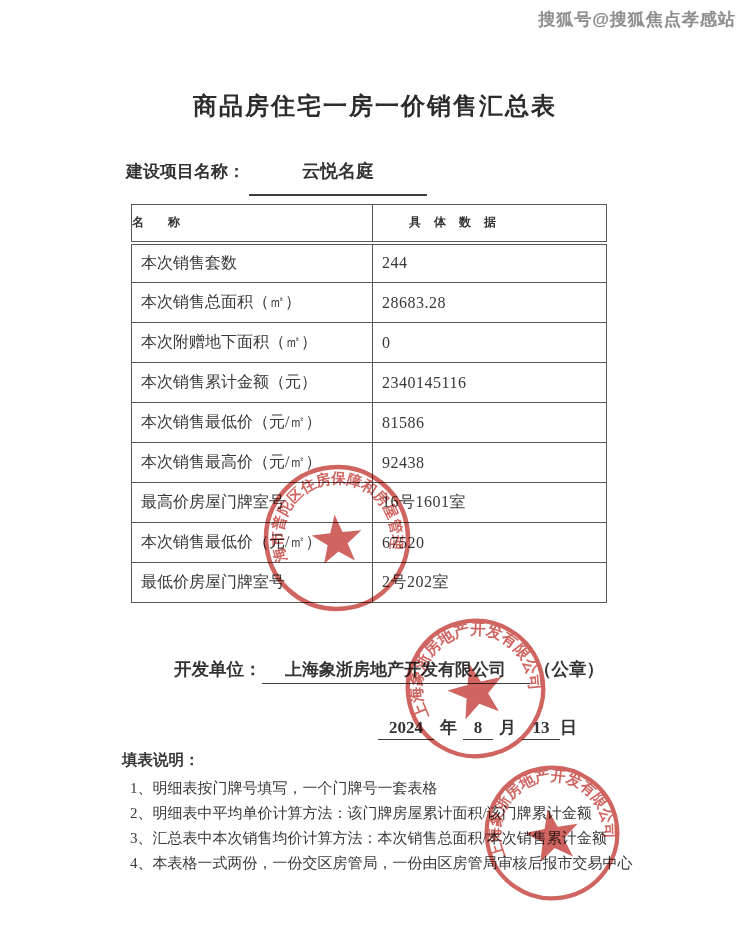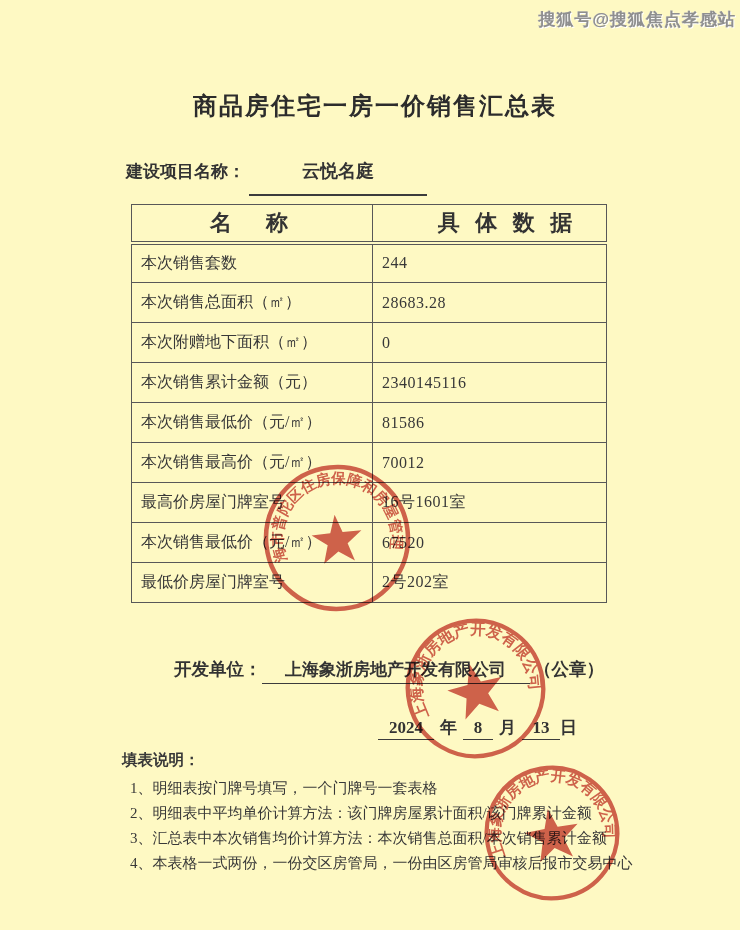--- a/index.html
+++ b/index.html
@@ -1,20 +1,20 @@
 <!DOCTYPE html>
 <html><head>
 <meta charset="utf-8">
 <style>
   * { margin:0; padding:0; box-sizing:border-box; }
   html,body { background:#e9e9e9; }
   .page {
     position:relative;
     width:740px; height:930px;
-    background:#fef9c3;
+    background:#ffffff;
     overflow:hidden;
     font-family:"Liberation Serif","DejaVu Serif",serif;
     color:#3a3a3a;
     margin:0 auto;
   }
   .watermark {
     position:absolute; top:8px; right:4px;
     font-family:"Liberation Sans","DejaVu Sans",sans-serif;
     font-weight:bold; font-size:17px; letter-spacing:1px;
     color:#8f8f8f;
@@ -38,22 +38,22 @@
   }
   table.sum-table {
     position:absolute; left:131px; top:204px;
     width:475px; border-collapse:collapse; table-layout:fixed;
   }
   table.sum-table td, table.sum-table th {
     border:1.5px solid #585858;
     vertical-align:middle;
   }
   table.sum-table th {
-    height:38px; font-size:22px; font-weight:bold;
-    text-align:center; color:#333;
+    height:38px; font-size:12px; font-weight:bold;
+    text-align:left; color:#333;
     border-bottom:4px double #585858;
   }
   table.sum-table th.th-name { letter-spacing:6px; }
   table.sum-table th.th-value { letter-spacing:5px;padding-left:36px; }
   table.sum-table td { height:40px; font-size:16px; padding-left:9px; color:#383838; }
   td.cell-value { font-size:15.5px; letter-spacing:0.5px; }
   col.c1 { width:241px; } col.c2 { width:234px; }
 
   .dev-line {
     position:absolute; top:657px; left:174px;
@@ -134,21 +134,21 @@
     <tr>
       <td class="cell-name">本次销售累计金额（元）</td>
       <td class="cell-value">2340145116</td>
     </tr>
     <tr>
       <td class="cell-name">本次销售最低价（元/㎡）</td>
       <td class="cell-value">81586</td>
     </tr>
     <tr>
       <td class="cell-name">本次销售最高价（元/㎡）</td>
-      <td class="cell-value">70012</td>
+      <td class="cell-value">92438</td>
     </tr>
     <tr>
       <td class="cell-name">最高价房屋门牌室号</td>
       <td class="cell-value">16号1601室</td>
     </tr>
     <tr>
       <td class="cell-name">本次销售最低价（元/㎡）</td>
       <td class="cell-value">67520</td>
     </tr>
     <tr>

